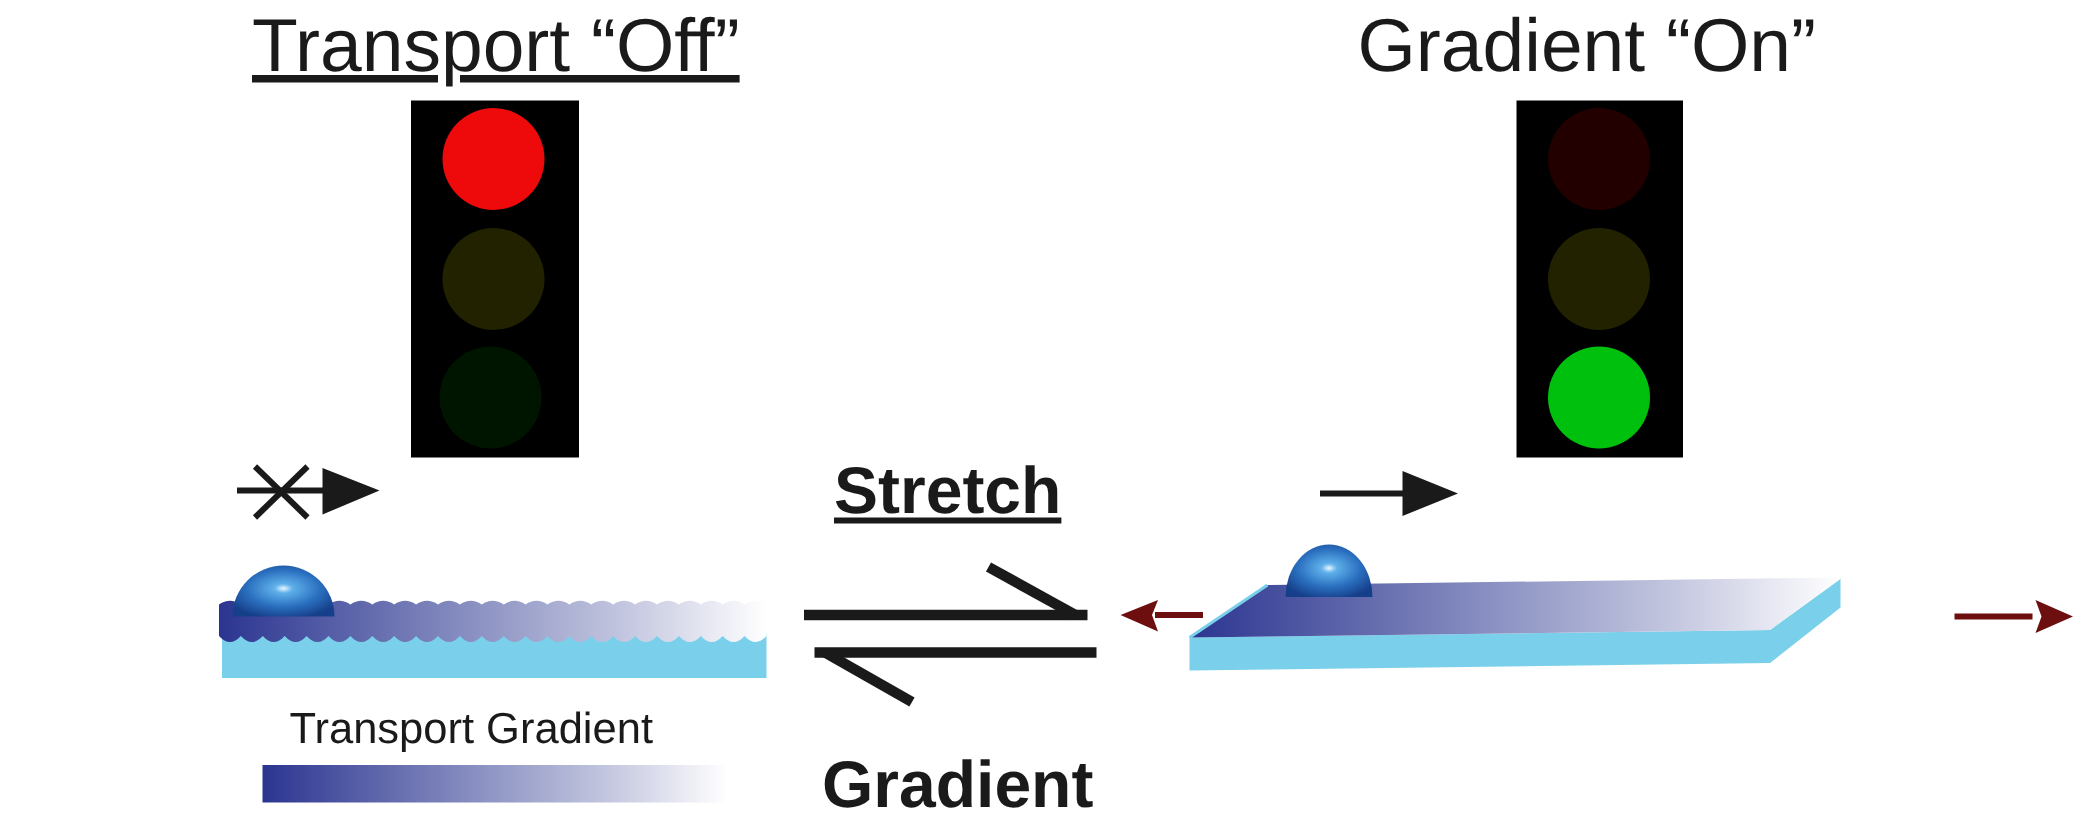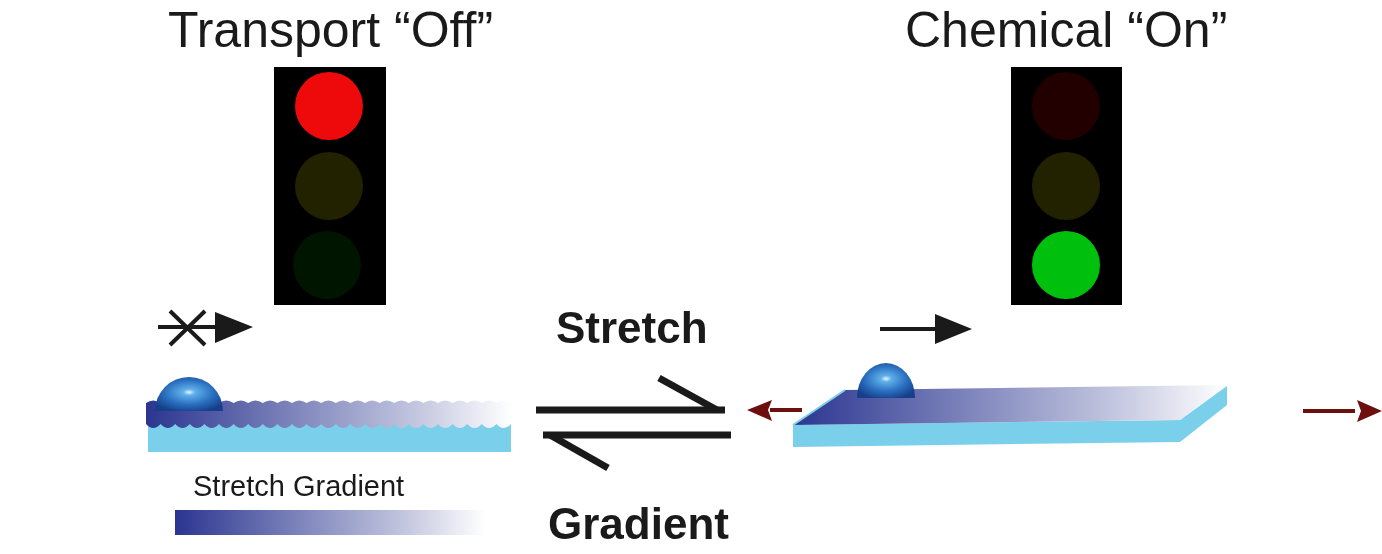--- a/index.html
+++ b/index.html
@@ -8,39 +8,39 @@
   .title { font-size:50px; color:#1a1a1a; white-space:nowrap; line-height:1; }
   .bold-label { font-size:44px; font-weight:bold; color:#1a1a1a; white-space:nowrap; line-height:1; }
   .gradient-label { font-size:29px; color:#1a1a1a; white-space:nowrap; line-height:1; }
   .light-box { background:#000; }
   .lamp { position:absolute; border-radius:50%; width:68px; height:68px; }
   svg { position:absolute; left:0; top:0; overflow:visible; }
 </style>
 </head>
 <body>
 
-<div class="abs title" style="left:168px; top:5px;">Transport “Off”</div>
-<div class="abs title" style="left:905px; top:5px;">Chemical “On”</div>
+<div class="abs title" style="left:168px; top:5px;text-decoration:underline;">Transport “Off”</div>
+<div class="abs title" style="left:905px; top:5px;">Gradient “On”</div>
 
 <div class="abs light-box" style="left:274px; top:67px; width:112px; height:238px;">
   <div class="lamp" style="left:21px; top:5px; background:#ee0a0a;"></div>
   <div class="lamp" style="left:21px; top:85px; background:#222200;"></div>
   <div class="lamp" style="left:19px; top:164px; background:#001500;"></div>
 </div>
 
 <div class="abs light-box" style="left:1011px; top:67px; width:111px; height:238px;">
   <div class="lamp" style="left:21px; top:5px; background:#230000;"></div>
   <div class="lamp" style="left:21px; top:85px; background:#222200;"></div>
   <div class="lamp" style="left:21px; top:164px; background:#00c00e;"></div>
 </div>
 
-<div class="abs bold-label" style="left:556px; top:306px;">Stretch</div>
+<div class="abs bold-label" style="left:556px; top:306px;text-decoration:underline;">Stretch</div>
 <div class="abs bold-label" style="left:548px; top:502px;">Gradient</div>
 
-<div class="abs gradient-label" style="left:193px; top:472px;">Stretch Gradient</div>
+<div class="abs gradient-label" style="left:193px; top:472px;">Transport Gradient</div>
 <div class="abs" style="left:175px; top:510px; width:310px; height:25px; background:linear-gradient(to right,#2b3590,#7d84bb 40%,#c5c8e0 75%,#ffffff);"></div>
 
 <svg width="1382" height="554">
   <defs>
     <radialGradient id="dropGrad" cx="0.5" cy="0.45" r="0.6">
       <stop offset="0" stop-color="#e8f6ff"></stop>
       <stop offset="0.15" stop-color="#5fb0ea"></stop>
       <stop offset="0.6" stop-color="#2a6fbf"></stop>
       <stop offset="1" stop-color="#163f8a"></stop>
     </radialGradient>

